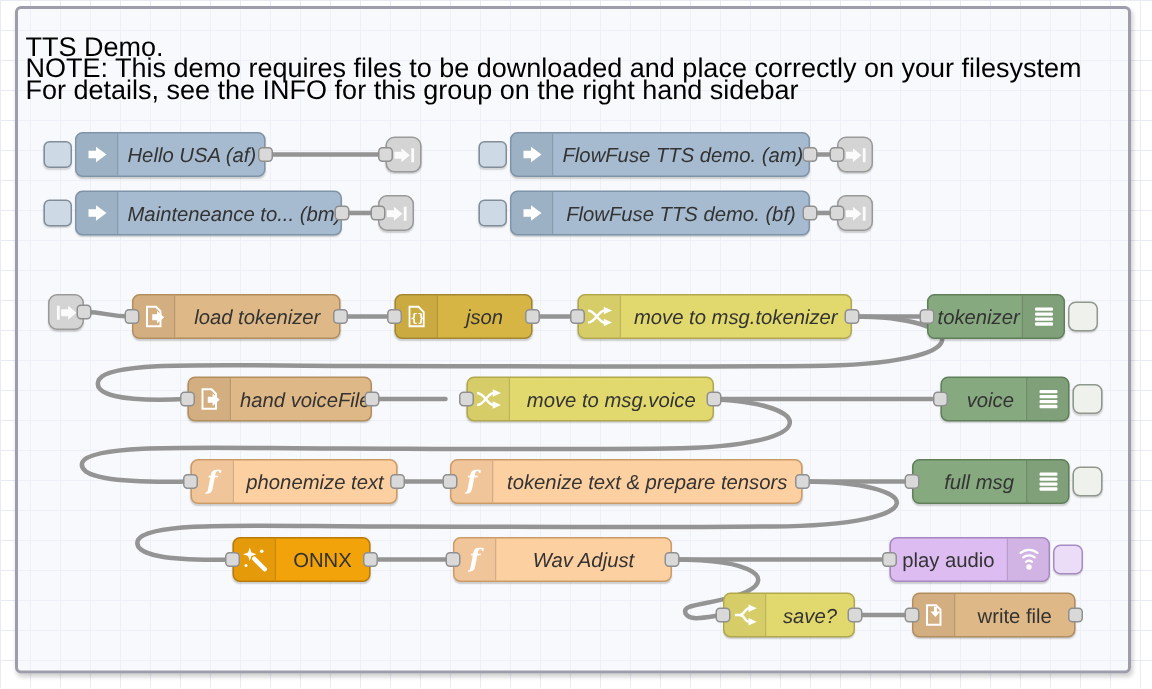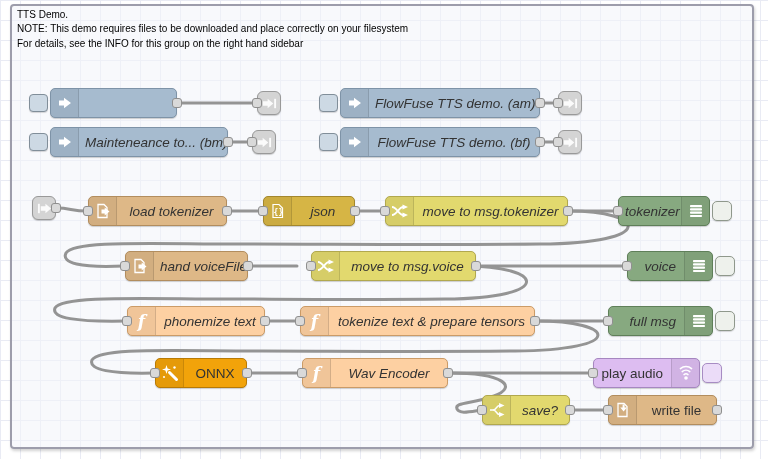--- a/index.html
+++ b/index.html
@@ -4,21 +4,21 @@
 <style>
   *{box-sizing:border-box}
   html,body{margin:0;padding:0}
   body{font-family:"Liberation Sans","DejaVu Sans",sans-serif}
   .canvas{position:relative;width:768px;height:459px;overflow:hidden;background-color:#ffffff;
     background-image:linear-gradient(to right,#e9ebf4 1px,transparent 1px),
                      linear-gradient(to bottom,#e9ebf4 1px,transparent 1px);
     background-size:20px 20px}
   .group{position:absolute;left:10px;top:4px;width:744px;height:445px;border:2px solid #9d9dab;
     border-radius:4px;background:rgba(243,244,250,0.55);box-shadow:1px 2px 3px rgba(0,0,0,0.18)}
-  .group-info{position:absolute;left:17px;top:8px;font-size:10px;line-height:14.3px;color:#000;white-space:nowrap}
+  .group-info{position:absolute;left:17px;top:24px;font-size:18px;line-height:14.3px;color:#000;white-space:nowrap}
   .wires{position:absolute;left:0;top:0}
   .wire{stroke:#949494;stroke-width:3;fill:none;stroke-linecap:round}
   .node{position:absolute;height:30px;border:1px solid;border-radius:5px;display:flex;align-items:center;
     box-shadow:0 1px 1px rgba(0,0,0,0.18)}
   .icon{width:28px;align-self:stretch;display:flex;align-items:center;justify-content:center;flex:none;
     background:rgba(0,0,0,0.05);border-right:1px solid rgba(0,0,0,0.12);border-radius:4px 0 0 4px}
   .icon-right .icon{order:2;border-right:none;border-left:1px solid rgba(0,0,0,0.12);border-radius:0 4px 4px 0}
   .label{flex:1;font-size:13.5px;font-style:italic;color:#333;text-align:center;white-space:nowrap;padding:0 6px;overflow:hidden}
   .icon-right .label{text-align:right;padding-right:8px}
   .upright{font-style:normal}
@@ -86,20 +86,21 @@
   <div class="btn btn-debug" style="left:715px;top:256px"></div>
   <div class="btn btn-debug" style="left:715px;top:311px"></div>
   <div class="btn btn-play" style="left:702px;top:363px"></div>
 
   <div class="node inject" style="left:50px;top:88px;width:127px">
     <span class="icon">
       <svg width="16" height="16" viewBox="0 0 16 16">
           <path fill="#fff" d="M2 5.5h5V2.8L14 8l-7 5.2V10.5H2z"></path>
         </svg>
     </span>
+    <span class="label">Hello USA (af)</span>
     <span class="pin pin-out"></span>
   </div>
 
   <div class="node inject" style="left:50px;top:127px;width:178px">
     <span class="icon">
       <svg width="16" height="16" viewBox="0 0 16 16">
           <path fill="#fff" d="M2 5.5h5V2.8L14 8l-7 5.2V10.5H2z"></path>
         </svg>
     </span>
     <span class="label">Mainteneance to... (bm)</span>
@@ -307,21 +308,21 @@
     </span>
     <span class="label upright">ONNX</span>
     <span class="pin pin-in"></span>
     <span class="pin pin-out"></span>
   </div>
 
   <div class="node funcnode" style="left:302px;top:358px;width:146px">
     <span class="icon">
         <span class="fn-f">f</span>
       </span>
-    <span class="label">Wav Encoder</span>
+    <span class="label">Wav Adjust</span>
     <span class="pin pin-in"></span>
     <span class="pin pin-out"></span>
   </div>
 
   <div class="node playnode icon-right" style="left:593px;top:358px;width:107px">
     <span class="icon">
       <svg width="16" height="18" viewBox="0 0 16 18">
           <circle cx="8" cy="14" r="1.8" fill="#fff"></circle>
           <path fill="none" stroke="#fff" stroke-width="1.5" stroke-linecap="round" d="M6 10.6 a3.2 3.2 0 0 1 4 0 M4.2 7.6 a5.8 5.8 0 0 1 7.6 0 M2.4 4.6 a8.6 8.6 0 0 1 11.2 0"></path>
         </svg>

